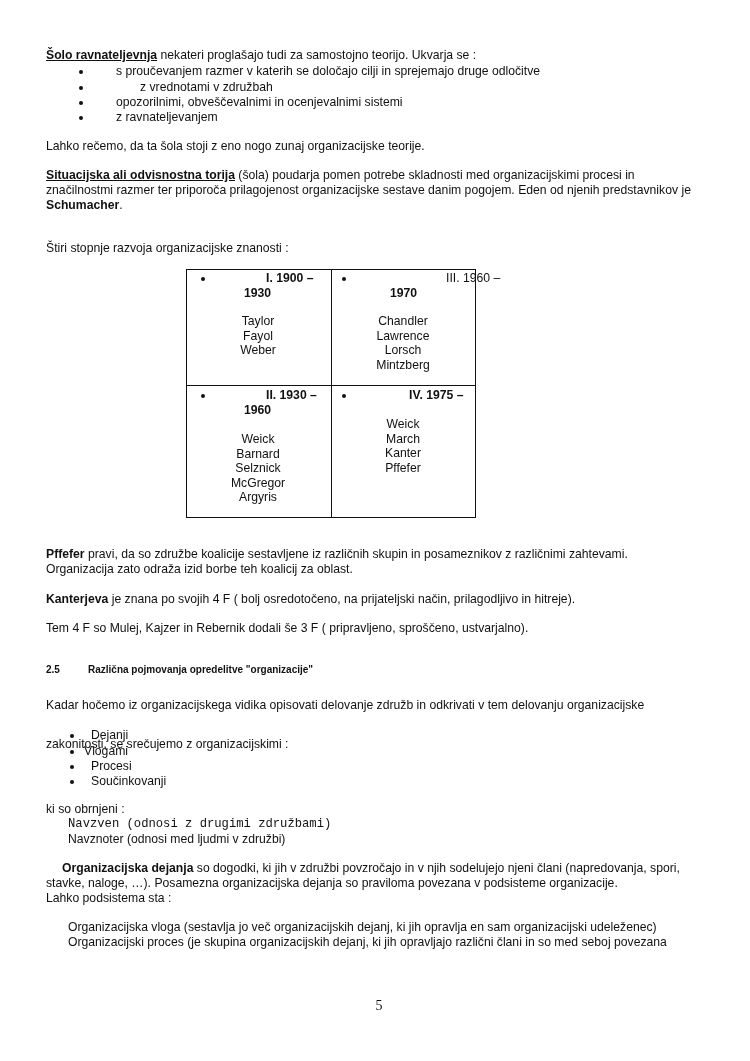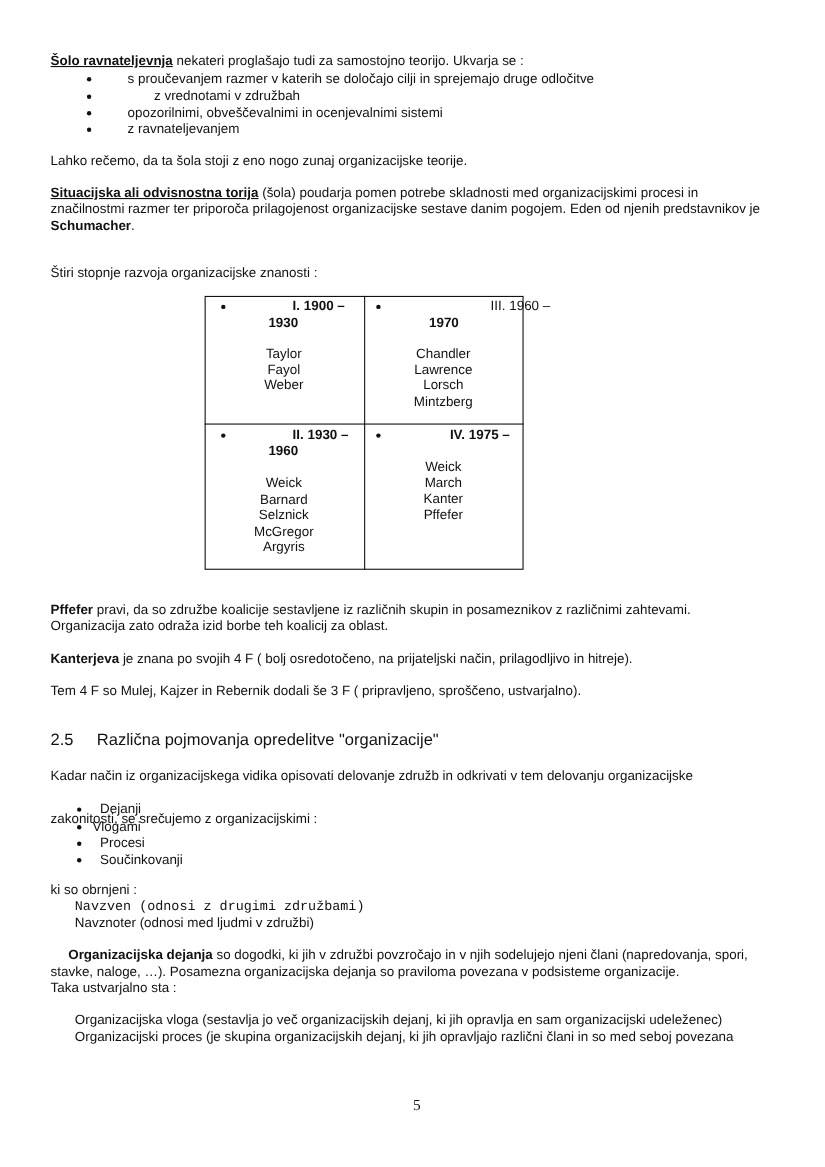--- a/index.html
+++ b/index.html
@@ -10,21 +10,21 @@
   .abs { position: absolute; white-space: nowrap; }
   .line { position: absolute; left: 46px; white-space: nowrap; line-height: 15px; }
   b { font-weight: bold; }
   u { text-decoration: underline; }
   .bul { position: absolute; white-space: nowrap; line-height: 15px; }
   .dot { position: absolute; width: 4px; height: 4px; border-radius: 50%; background: #111; }
   .table { position: absolute; left: 186px; top: 269px; width: 290px; height: 249px; border: 1.4px solid #111; box-sizing: border-box; }
   .vline { position: absolute; left: 331px; top: 269px; width: 1.4px; height: 249px; background: #111; }
   .hline { position: absolute; left: 186px; top: 385px; width: 290px; height: 1.4px; background: #111; }
   .cellcenter { position: absolute; text-align: center; line-height: 14.6px; white-space: nowrap; }
-  .heading { position: absolute; left: 46px; top: 664px; font-size: 15px; white-space: nowrap; }
+  .heading { position: absolute; left: 46px; top: 664px; font-size: 10px; white-space: nowrap; font-weight: bold; }
   .pagenum { position: absolute; left: 0; width: 758px; top: 998px; text-align: center; font-family: "Liberation Serif", serif; font-size: 14px; }
 </style>
 </head>
 <body>
 
 <div class="line" style="top:48px;"><b><u>Šolo ravnateljevnja</u></b><span> nekateri proglašajo tudi za samostojno teorijo. Ukvarja se :</span></div>
 
 <div>
   <span class="dot" style="left:79px;top:70px;"></span>
   <span class="bul" style="left:116px;top:64px;">s proučevanjem razmer v katerih se določajo cilji in sprejemajo druge odločitve</span>
@@ -100,38 +100,38 @@
 
 <div class="line" style="top:592px;"><b>Kanterjeva</b><span> je znana po svojih 4 F ( bolj osredotočeno, na prijateljski način, prilagodljivo in hitreje).</span></div>
 
 <div class="line" style="top:621px;">Tem 4 F so Mulej, Kajzer in Rebernik dodali še 3 F ( pripravljeno, sproščeno, ustvarjalno).</div>
 
 <div class="heading">
   <span>2.5</span>
   <span style="position:absolute;left:42px;">Različna pojmovanja opredelitve "organizacije"</span>
 </div>
 
-<div class="line" style="top:698px;">Kadar način iz organizacijskega vidika opisovati delovanje združb in odkrivati v tem delovanju organizacijske</div>
+<div class="line" style="top:698px;">Kadar hočemo iz organizacijskega vidika opisovati delovanje združb in odkrivati v tem delovanju organizacijske</div>
 <div class="line" style="top:713px;margin-top:24px;">zakonitosti, se srečujemo  z organizacijskimi :</div>
 
 <div>
   <span class="dot" style="left:70px;top:734px;"></span>
   <span class="bul" style="left:91px;top:728px;">Dejanji</span>
   <span class="dot" style="left:70px;top:750px;"></span>
   <span class="bul" style="left:84px;top:744px;">Vlogami</span>
   <span class="dot" style="left:70px;top:765px;"></span>
   <span class="bul" style="left:91px;top:759px;">Procesi</span>
   <span class="dot" style="left:70px;top:780px;"></span>
   <span class="bul" style="left:91px;top:774px;">Součinkovanji</span>
 </div>
 
 <div class="line" style="top:802px;">ki so obrnjeni :</div>
 <div class="bul" style="left:68px;top:817px;font-family:Liberation Mono, monospace;">Navzven (odnosi z drugimi združbami)</div>
 <div class="bul" style="left:68px;top:832px;">Navznoter (odnosi med ljudmi v združbi)</div>
 
 <div class="line" style="top:861px;margin-left:16px;"><b>Organizacijska dejanja</b><span> so dogodki, ki jih v združbi povzročajo in v njih sodelujejo njeni člani (napredovanja, spori,</span></div>
 <div class="line" style="top:876px;">stavke, naloge, …). Posamezna organizacijska dejanja so praviloma povezana v podsisteme organizacije.</div>
-<div class="line" style="top:891px;">Taka ustvarjalno sta :</div>
+<div class="line" style="top:891px;">Lahko podsistema sta :</div>
 
 <div class="bul" style="left:68px;top:920px;">Organizacijska vloga (sestavlja jo več organizacijskih dejanj, ki jih opravlja en sam organizacijski udeleženec)</div>
 <div class="bul" style="left:68px;top:935px;">Organizacijski proces (je skupina organizacijskih dejanj, ki jih opravljajo različni člani in so med seboj povezana</div>
 
 <div class="pagenum">5</div>
 
 </body></html>

